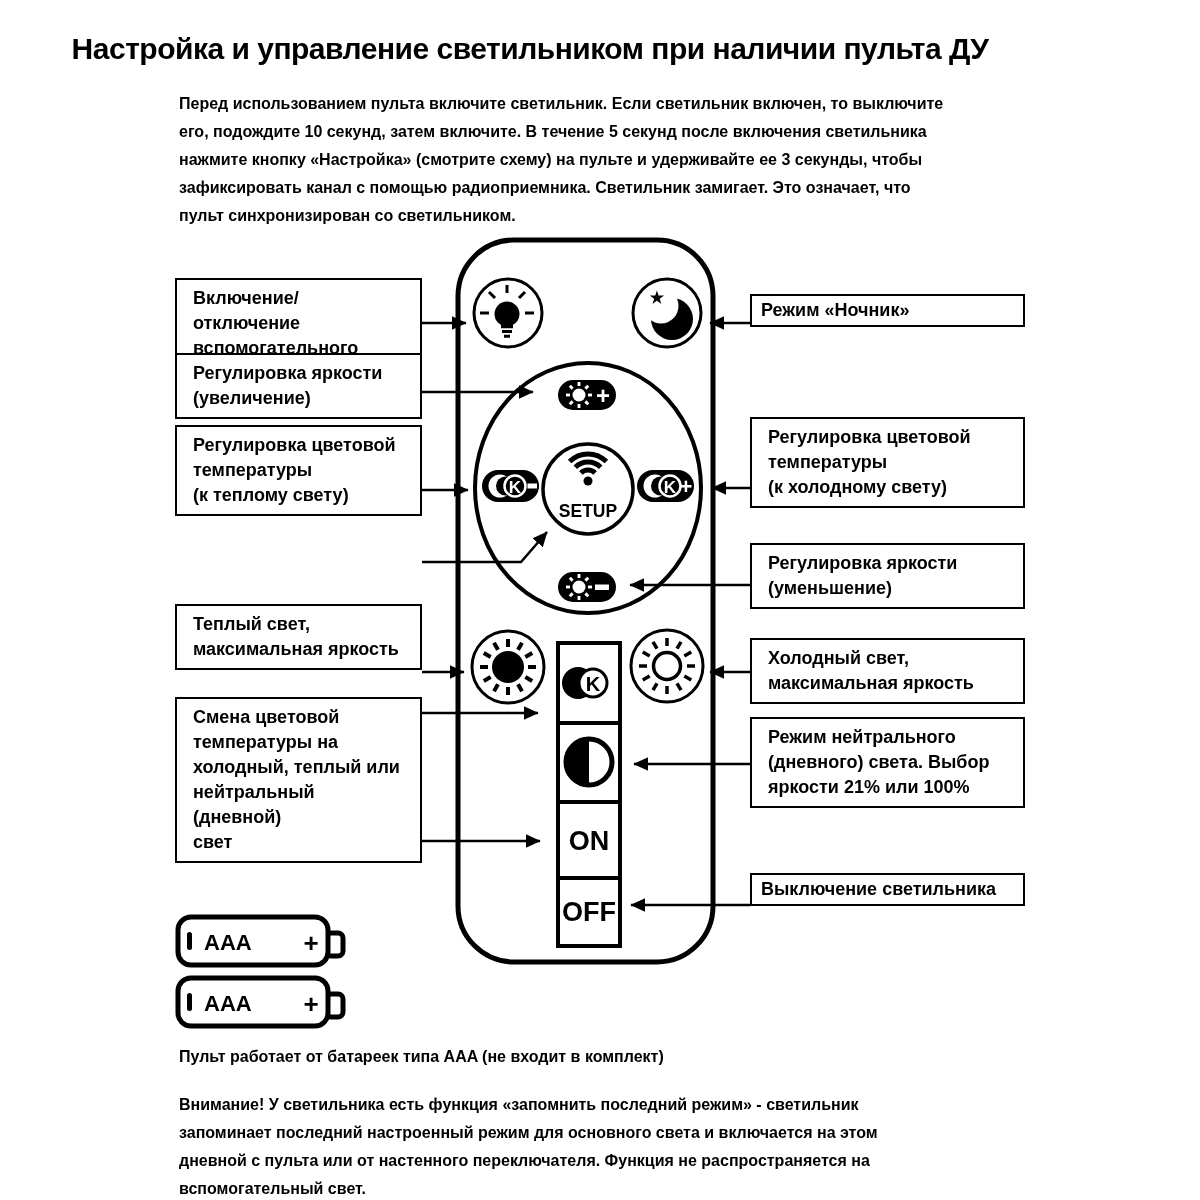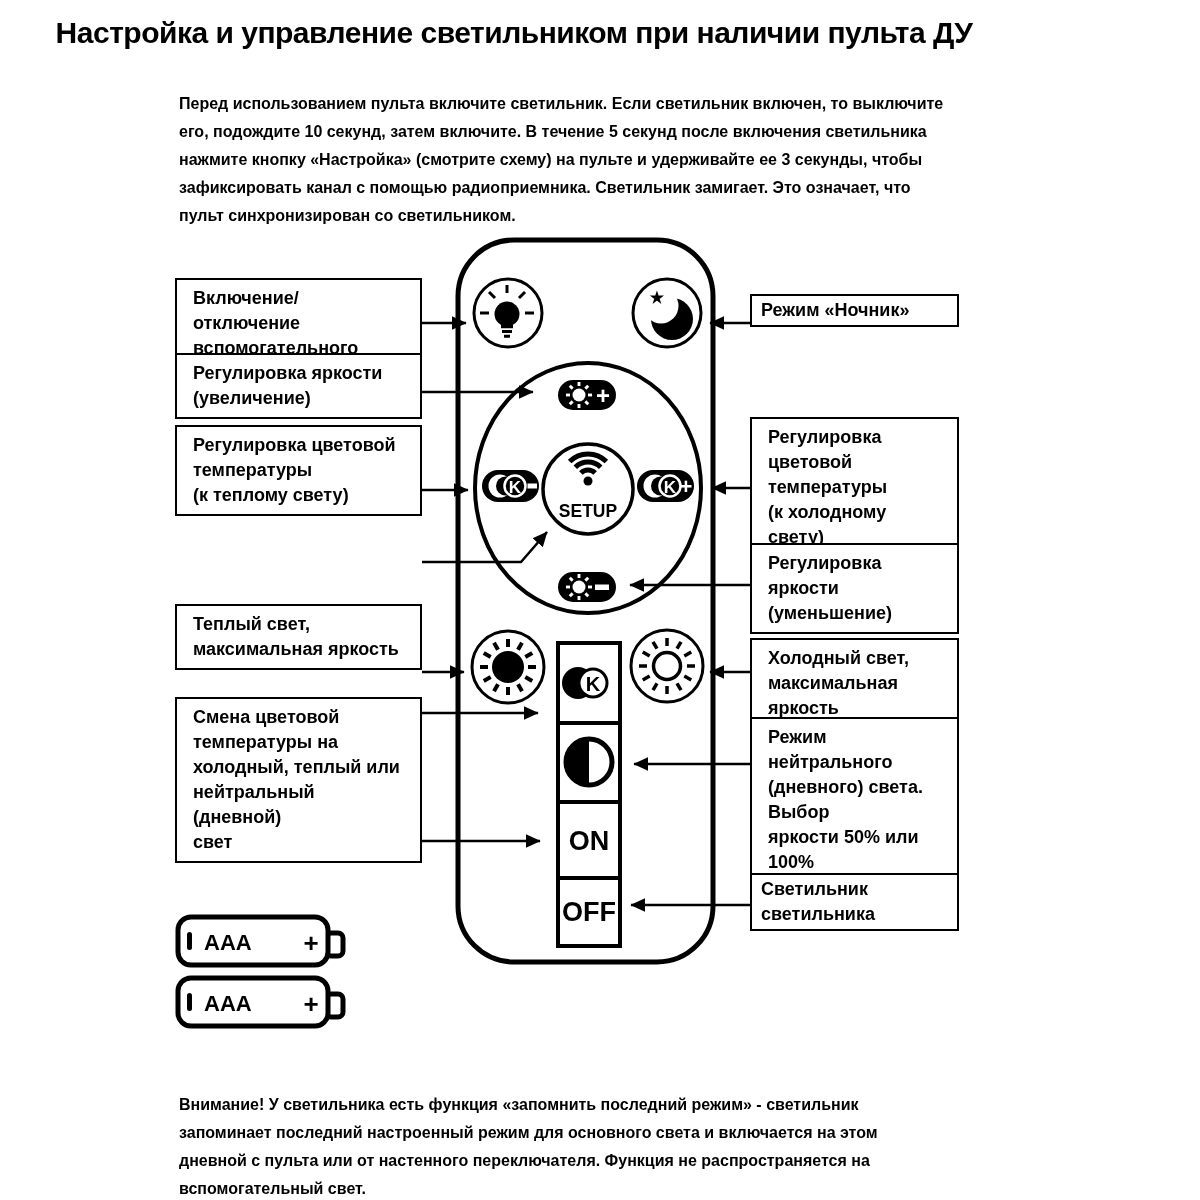--- a/index.html
+++ b/index.html
@@ -2,38 +2,38 @@
 <html><head>
 <meta charset="utf-8">
 <style>
   html,body{margin:0;padding:0;background:#fff;}
   .page{
     position:relative;width:1200px;height:1200px;background:#ffffff;
     font-family:"Liberation Sans",sans-serif;font-weight:bold;color:#000;
     overflow:hidden;
   }
   .page-title{
-    position:absolute;top:16px;left:0;width:1028px;margin:0;
+    position:absolute;top:16px;left:0;width:1028px;margin:16px;
     font-size:30px;line-height:34px;text-align:center;letter-spacing:-0.5px;
   }
   .para{
     position:absolute;left:175px;width:950px;margin:4px;
     font-size:16px;line-height:28px;white-space:pre-line;
   }
   .intro{top:86px;}
   .battery-note{top:1041px;line-height:24px;}
   .warning{top:1087px;}
   .lbox{
     position:absolute;box-sizing:border-box;background:#fff;
     border:2px solid #000;padding:6px 16px;
     font-size:18px;line-height:25px;white-space:pre-line;
   }
   .lbox.single{padding:2px 9px;}
   .lcol{left:175px;width:247px;}
-  .rcol{left:750px;width:209px;}
+  .rcol{left:750px;width:275px;}
   .diagram-svg{position:absolute;left:0;top:235px;}
   .diagram-svg text{font-family:"Liberation Sans",sans-serif;font-weight:bold;}
 </style>
 </head>
 <body>
 
 <div class="page">
 
   <h1 class="page-title">Настройка и управление светильником при наличии пульта ДУ</h1>
 
@@ -61,22 +61,22 @@
   <div class="lbox rcol single" style="top:294px">Режим «Ночник»</div>
   <div class="lbox rcol" style="top:417px">Регулировка цветовой
 температуры
 (к холодному свету)</div>
   <div class="lbox rcol" style="top:543px">Регулировка яркости
 (уменьшение)</div>
   <div class="lbox rcol" style="top:638px">Холодный свет,
 максимальная яркость</div>
   <div class="lbox rcol" style="top:717px">Режим нейтрального
 (дневного) света. Выбор
-яркости 50% или 100%</div>
-  <div class="lbox rcol single" style="top:873px">Светильник светильника</div>
+яркости 21% или 100%</div>
+  <div class="lbox rcol single" style="top:873px">Выключение светильника</div>
 
   <svg class="diagram-svg" width="1200" height="800" viewBox="0 235 1200 800">
     <defs>
       <marker id="arrow" viewBox="0 0 12 12" refX="10.5" refY="6" markerWidth="6.5" markerHeight="6.5" orient="auto">
         <path d="M0,1 L11,6 L0,11 Z" fill="#000"></path>
       </marker>
       <g id="rays8">
         <line x1="0" y1="-10" x2="0" y2="-14.5"></line>
         <line x1="0" y1="-10" x2="0" y2="-14.5" transform="rotate(45)"></line>
         <line x1="0" y1="-10" x2="0" y2="-14.5" transform="rotate(90)"></line>
@@ -223,19 +223,20 @@
     </g>
     <g>
       <rect x="326" y="994" width="17" height="23" rx="5" fill="#fff" stroke="#000" stroke-width="5"></rect>
       <rect x="178" y="978" width="150" height="48" rx="13" fill="#fff" stroke="#000" stroke-width="5"></rect>
       <rect x="187" y="993" width="5" height="18" rx="2.5" fill="#000"></rect>
       <text x="204" y="1011" font-size="22">AAA</text>
       <text x="311" y="1013" font-size="26" text-anchor="middle">+</text>
     </g>
   </svg>
 
+  <p class="para battery-note">Пульт работает от батареек типа AAA (не входит в комплект)</p>
 
   <p class="para warning">Внимание! У светильника есть функция «запомнить последний режим» - светильник
 запоминает последний настроенный режим для основного света и включается на этом
 дневной с пульта или от настенного переключателя. Функция не распространяется на
 вспомогательный свет.</p>
 
 </div>
 
 </body></html>

